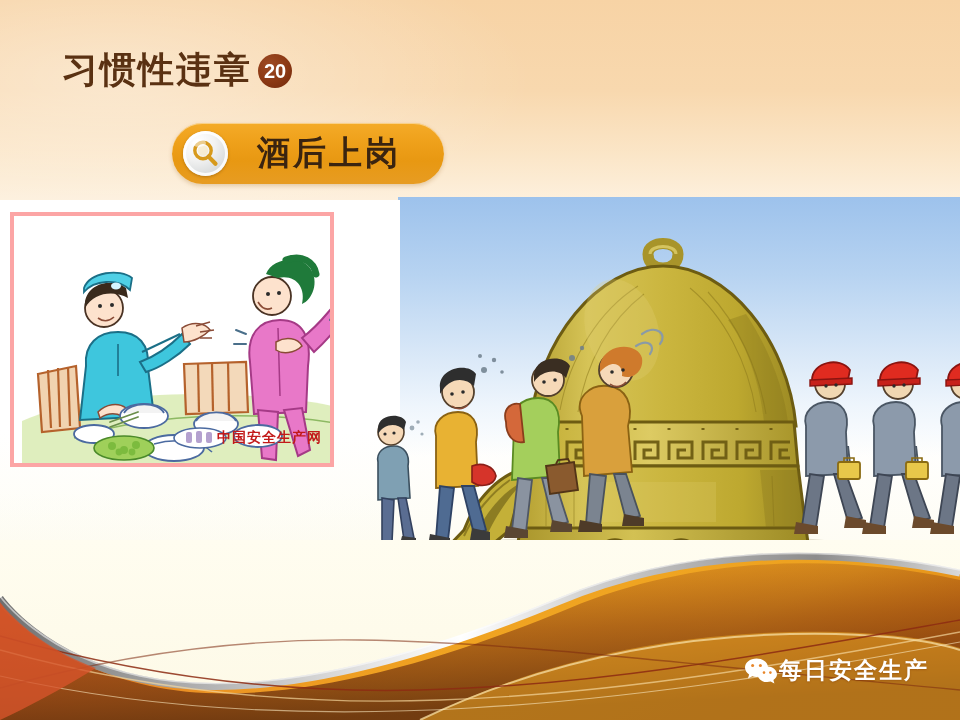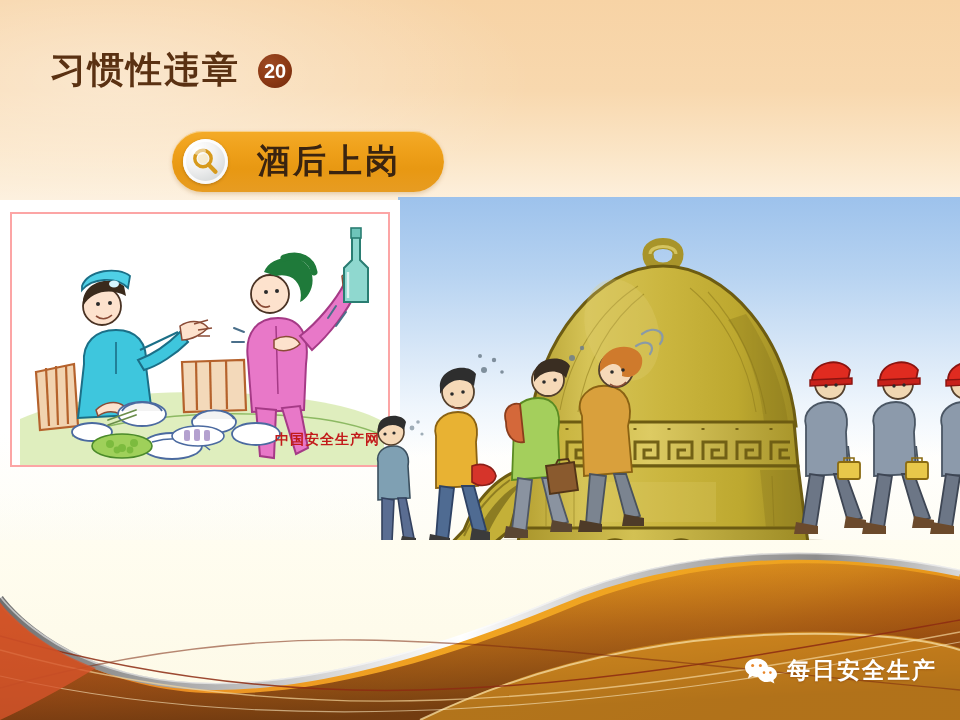--- a/index.html
+++ b/index.html
@@ -57,21 +57,21 @@
   .bg-haze {
     position: absolute;
     left: 0; top: 430px;
     width: 960px; height: 200px;
     background: linear-gradient(180deg, rgba(255,255,255,0) 0%, rgba(253,250,232,0.85) 100%);
   }
 
   
   .page-title {
     position: absolute;
-    left: 50px; top: 46px;
+    left: 62px; top: 46px;
     font-family: "Liberation Serif", "DejaVu Serif", serif;
     font-size: 36px;
     font-weight: 700;
     letter-spacing: 2px;
     color: #5a3112;
     white-space: nowrap;
   }
   .title-badge {
     position: absolute;
     left: 258px; top: 54px;
@@ -82,21 +82,21 @@
     font-size: 20px;
     font-weight: 700;
     line-height: 34px;
     text-align: center;
     font-family: "Liberation Sans", sans-serif;
   }
 
   
   .subtitle-pill {
     position: absolute;
-    left: 172px; top: 131px;
+    left: 172px; top: 123px;
     width: 272px; height: 61px;
     border-radius: 31px;
     background: linear-gradient(180deg,
        #f4ab28 0%,
        #efa11b 30%,
        #e89812 62%,
        #e79c22 100%);
     box-shadow: inset 0 1px 0 rgba(255,255,255,0.45),
                 0 2px 4px rgba(150,90,10,0.25);
     display: flex;
@@ -121,23 +121,23 @@
     font-size: 33px;
     font-weight: 700;
     letter-spacing: 3px;
     color: #3a2410;
   }
 
   
   .cartoon-panel {
     position: absolute;
     left: 10px; top: 212px;
-    width: 380px; height: 255px;
+    width: 324px; height: 255px;
     background: #f9a8d4;
-    border: 2px solid #fca5a5;
+    border: 4px solid #fca5a5;
     box-sizing: border-box;
     overflow: hidden;
   }
   .cartoon-svg { position: absolute; left: 0; top: 0; }
   .cartoon-watermark {
     position: absolute;
     right: 8px; bottom: 16px;
     font-family: "Liberation Serif", "DejaVu Serif", serif;
     font-size: 14px;
     font-weight: 700;
@@ -161,21 +161,21 @@
     width: 960px; height: 180px;
   }
   .bottom-wave svg { position: absolute; left: 0; top: 0; }
 
   
   .footer-brand {
     position: absolute;
     left: 744px; top: 655px;
     display: flex;
     align-items: center;
-    gap: 9px;
+    gap: 1px;
   }
   .wechat-icon { width: 34px; height: 28px; flex: none; }
   .footer-text {
     font-family: "Liberation Serif", "DejaVu Serif", serif;
     font-size: 23px;
     font-weight: 700;
     letter-spacing: 2px;
     color: #ffffff;
     white-space: nowrap;
     text-shadow: 0 1px 2px rgba(120,50,0,0.35);

